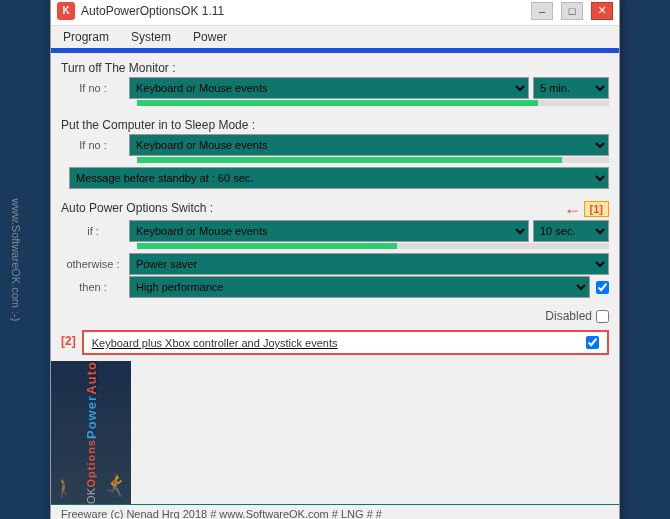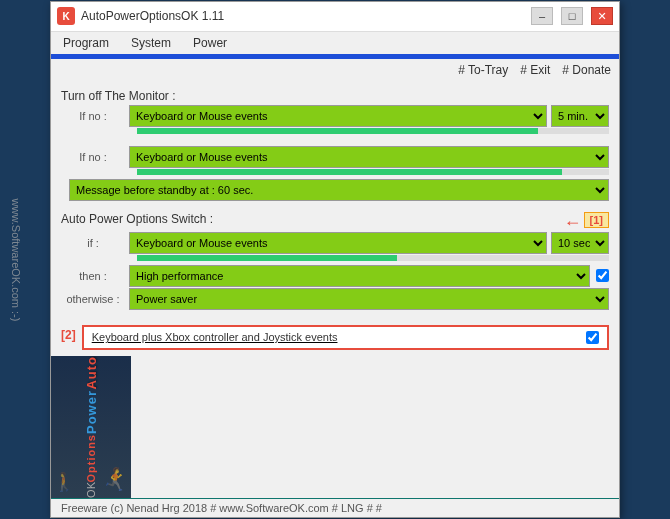--- a/index.html
+++ b/index.html
@@ -138,32 +138,32 @@
     .row {
       display: flex;
       align-items: center;
       gap: 4px;
       margin-bottom: 1px;
     }
 
     select {
       height: 22px;
       border: 1px solid #999;
-      background: #84cc16;
+      background: #0f766e;
       font-size: 11px;
       padding: 1px 2px;
       cursor: pointer;
     }
 
     .select-main {
       flex: 1;
     }
 
     .select-time {
-      width: 58px;
+      width: 76px;
     }
 
     .progress-bar-container {
       margin-left: 60px;
       height: 6px;
       background: #ddd;
       margin-bottom: 4px;
     }
 
     .progress-bar {
@@ -262,25 +262,20 @@
       <div class="title-bar-btn close">✕</div>
     </div>
   </div>
 
   <div class="menu-bar">
     <span class="menu-item">Program</span>
     <span class="menu-item">System</span>
     <span class="menu-item">Power</span>
   </div>
 
-  <div class="toolbar">
-    <a># To-Tray</a>
-    <a># Exit</a>
-    <a># Donate</a>
-  </div>
 
   <div class="content-area">
 
     <div class="main-content">
 
       <div class="section-group">
         <div class="section-label">Turn off The Monitor :</div>
         <div class="row">
           <span class="label2">If no :</span>
           <select class="select-main">
@@ -295,20 +290,21 @@
           </select>
         </div>
         <div class="prog-wrap">
           <div class="progress-bar-container" style="margin-left:68px; width: calc(100% - 68px);">
             <div class="progress-bar" style="width:85%"></div>
           </div>
         </div>
       </div>
 
       <div class="section-group">
+        <div class="section-label">Put the Computer in to Sleep Mode :</div>
         <div class="row">
           <span class="label2">If no :</span>
           <select class="select-main">
             <option>Keyboard or Mouse events</option>
             <option>Keyboard Mouse events</option>
           </select>
         </div>
         <div class="prog-wrap">
           <div class="progress-bar-container" style="margin-left:68px; width: calc(100% - 68px);">
             <div class="progress-bar" style="width:90%"></div>
@@ -341,39 +337,43 @@
             <option>30 sec.</option>
             <option>1 min.</option>
           </select>
         </div>
         <div class="prog-wrap">
           <div class="progress-bar-container" style="margin-left:68px; width: calc(100% - 68px);">
             <div class="progress-bar" style="width:55%"></div>
           </div>
         </div>
         <div class="row">
+          <span class="label2">otherwise :</span>
+          <select class="select-main">
+            <option>Power saver</option>
+            <option>Balanced</option>
+            <option>High performance</option>
+          </select>
+        </div>
+        <div class="row">
           <span class="label2">then :</span>
           <select class="select-main">
             <option>High performance</option>
             <option>Balanced</option>
             <option>Power saver</option>
           </select>
           <input type="checkbox" class="check-input" checked="" style="margin-left: 2px;">
         </div>
-        <div class="row">
-          <span class="label2">otherwise :</span>
-          <select class="select-main">
-            <option>Power saver</option>
-            <option>Balanced</option>
-            <option>High performance</option>
-          </select>
-        </div>
       </div>
 
       <div style="margin-top:4px;">
+        <div style="display:flex; justify-content:flex-end; align-items:center; gap:4px; margin-bottom:3px;">
+          <span class="disabled-label">Disabled</span>
+          <input type="checkbox" class="check-input" style="">
+        </div>
         <div style="display:flex; align-items:center; gap:6px;">
           <span style="color:#e74c3c; font-weight:bold; font-size:12px;">[2]</span>
           <div class="bottom-highlight-box" style="flex:1;text-decoration:underline;">
             <span style="font-size:11px;color:#333;">Keyboard plus Xbox controller and Joystick events</span>
             <input type="checkbox" class="check-input" checked="" style="">
           </div>
         </div>
       </div>
 
     </div>

